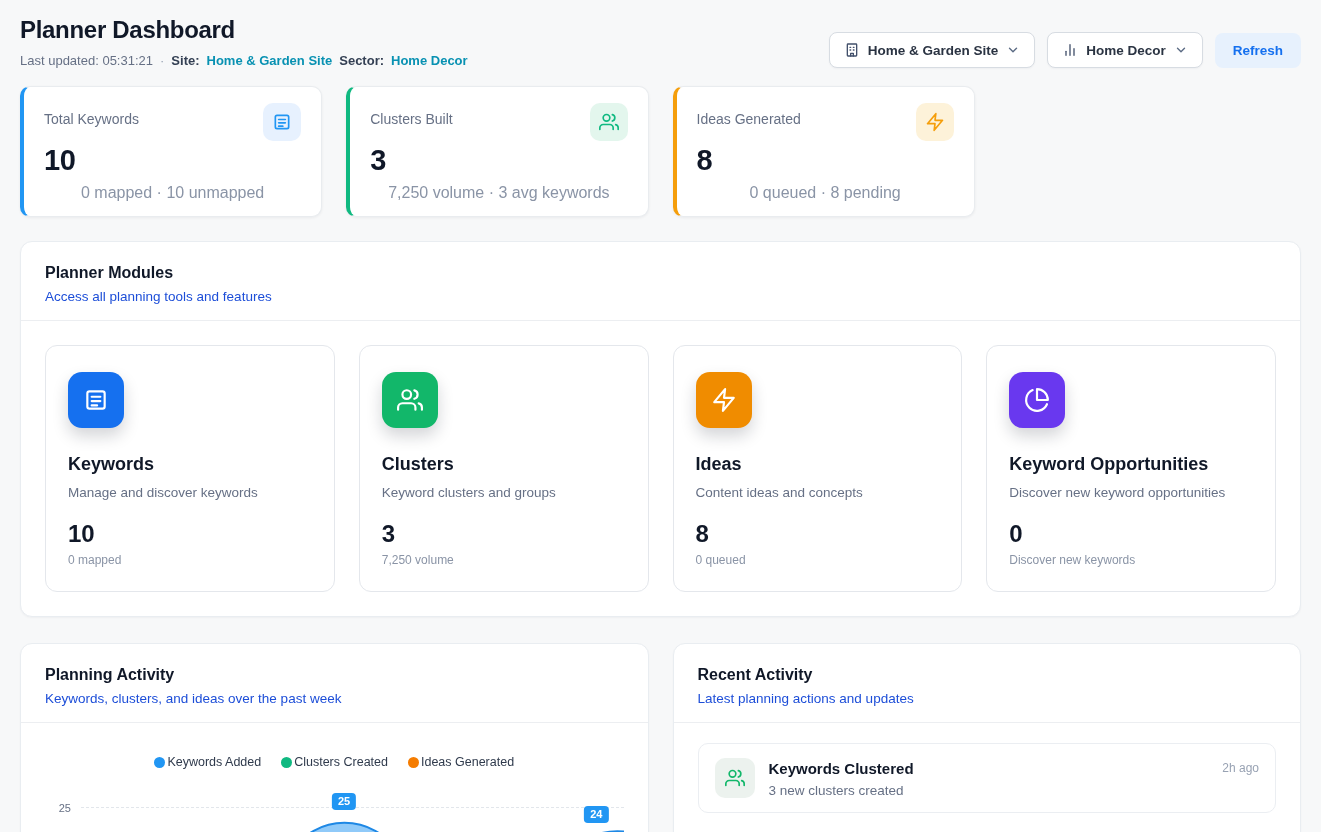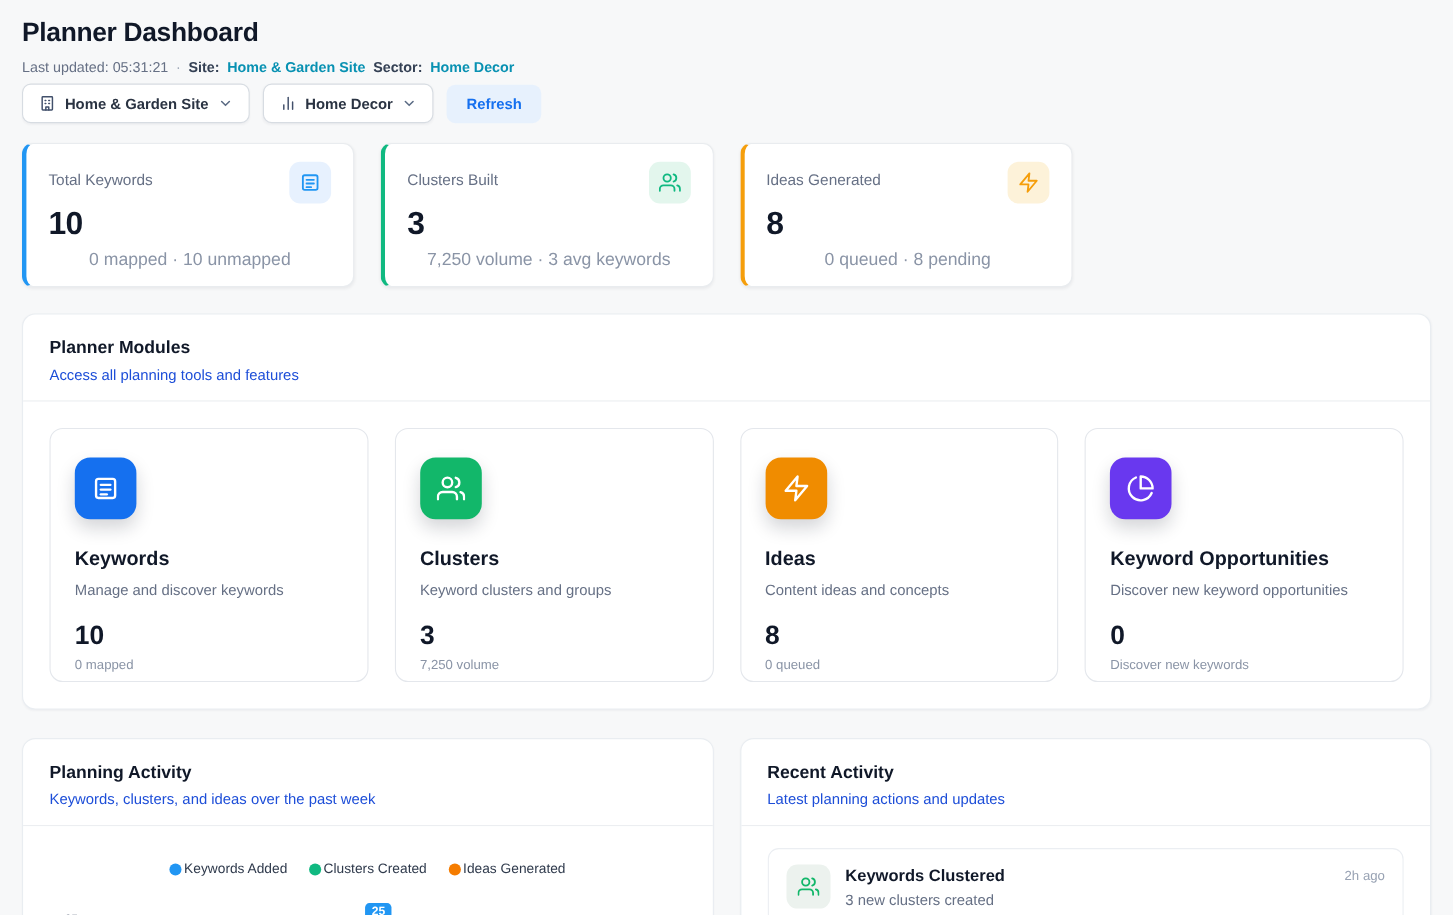--- a/index.html
+++ b/index.html
@@ -1,20 +1,20 @@
 <!DOCTYPE html>
 <html><head>
 <meta charset="utf-8">
 <style>
   * { box-sizing: border-box; margin: 0; padding: 0; }
   html, body { background: #f7f8f9; font-family: "Liberation Sans", "DejaVu Sans", sans-serif; color: #101828; }
   .page { width: 1321px; height: 832px; overflow: hidden; padding: 16px 20px; position: relative; }
 
   
-  .topbar { display: flex; justify-content: space-between; align-items: flex-start; flex-direction: column; }
+  .topbar { display: flex; justify-content: space-between; align-items: flex-end; }
   .page-title { font-size: 24px; font-weight: 700; letter-spacing: -0.3px; color: #101828; margin-bottom: 9px; }
   .meta { font-size: 13px; color: #667085; display: flex; align-items: center; gap: 7px; }
   .meta .sep { color: #98a2b3; }
   .meta .strong { color: #344054; font-weight: 700; }
   .meta a { text-decoration: none; font-weight: 600; cursor: pointer; }
   .topbar-right { display: flex; gap: 12px; align-items: center; margin-top: 8px; }
   .select-btn { display: inline-flex; align-items: center; gap: 8px; background: #fff; border: 1px solid #d7dce2;
                 border-radius: 8px; padding: 9px 14px; font-size: 13.5px; font-weight: 600; color: #2a3342;
                 font-family: inherit; cursor: pointer; box-shadow: 0 1px 2px rgba(16,24,40,.04); }
   .btn-icon { display: inline-flex; color: #42506b; }
@@ -35,21 +35,21 @@
   
   .panel { background: #fff; border: 1px solid #e9edf1; border-radius: 12px; box-shadow: 0 1px 2px rgba(16,24,40,.04); }
   .panel-head { padding: 22px 24px 16px; }
   .panel-title { font-size: 16px; font-weight: 700; color: #101828; }
   .panel-sub { font-size: 13.5px; color: #1d4ed8; margin-top: 7px; }
   .divider { border-top: 1px solid #eceef1; }
 
   
   .modules-panel { margin-top: 24px; }
   .modules-grid { display: grid; grid-template-columns: repeat(4, 1fr); gap: 24px; padding: 24px; }
-  .module-card { background: #fff; border: 1px solid #e4e7ec; border-radius: 12px; padding: 26px 22px 8px; cursor: pointer; }
+  .module-card { background: #fff; border: 1px solid #e4e7ec; border-radius: 12px; padding: 26px 22px 24px; cursor: pointer; }
   .module-icon { width: 56px; height: 56px; border-radius: 14px; display: flex; align-items: center; justify-content: center;
                  color: #fff; box-shadow: 0 8px 16px rgba(16,24,40,.18); }
   .module-title { font-size: 18px; font-weight: 700; color: #101828; margin-top: 26px; }
   .module-desc { font-size: 13.5px; color: #667085; margin-top: 10px; }
   .module-value { font-size: 24px; font-weight: 700; color: #101828; margin-top: 20px; }
   .module-sub { font-size: 12px; color: #8a94a6; margin-top: 5px; }
 
   
   .bottom-grid { margin-top: 26px; display: grid; grid-template-columns: 1fr 1fr; gap: 24px; }
   .panel-body { padding: 20px 24px; }

